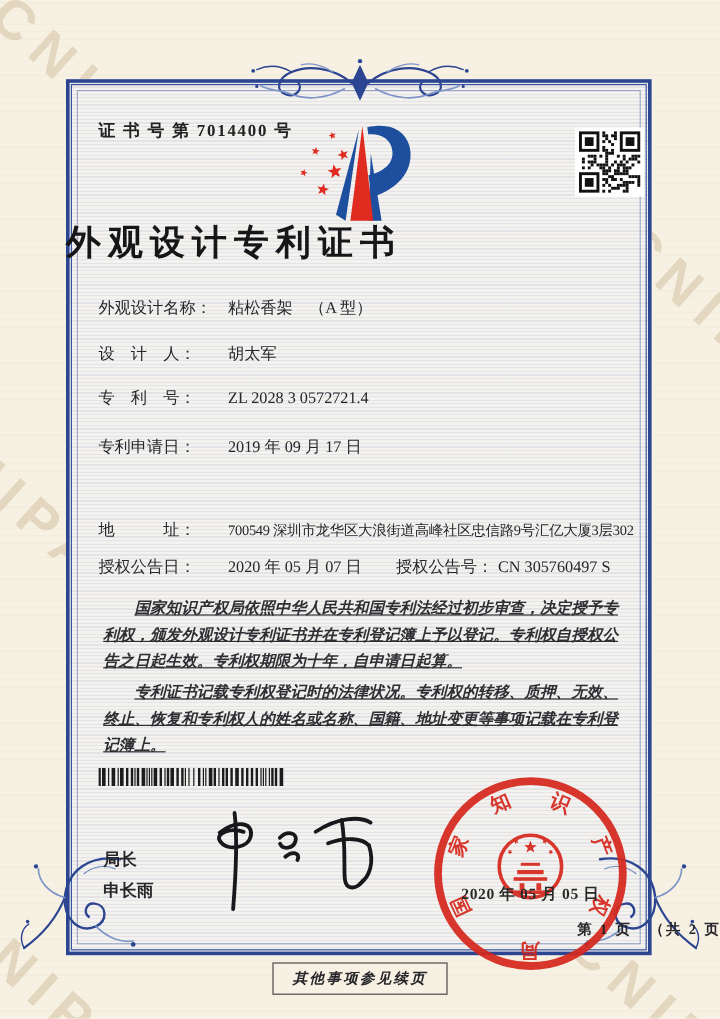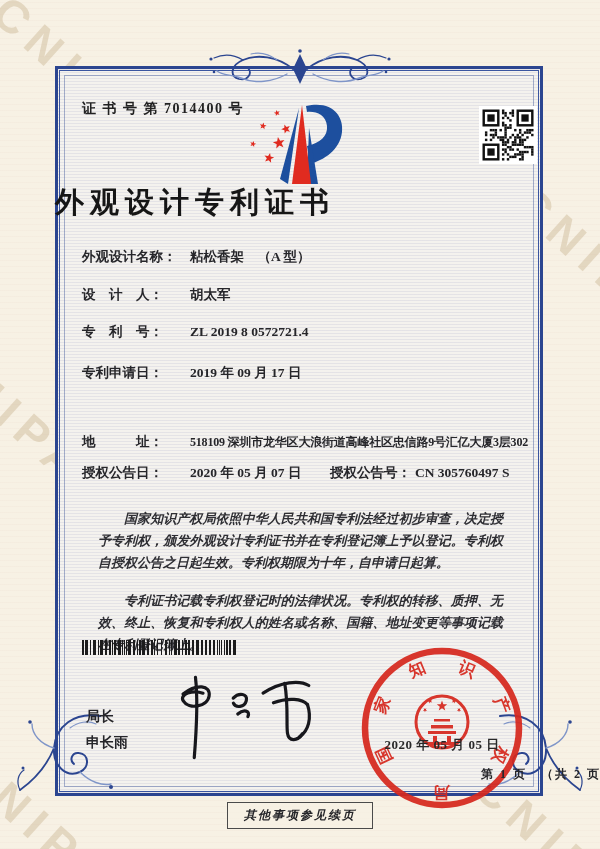--- a/index.html
+++ b/index.html
@@ -29,32 +29,32 @@
   .cert-no{
     position:absolute; left:82px; top:100px; font-size:14px; font-weight:600;
     letter-spacing:1.5px; color:#222;
   }
   .logo{position:absolute; left:240px; top:98px;}
   .qr{position:absolute; left:479px; top:106px;}
   .title{
     position:absolute; left:55px; top:183px; width:488px; text-align:left;
     font-size:29px; font-weight:bold; letter-spacing:6px; color:#161616;
   }
-  .row{position:absolute; left:82px; width:440px; font-size:13.5px; font-weight:700;
+  .row{position:absolute; left:82px; width:440px; font-size:13.5px; font-weight:400;
     color:#26262a; white-space:nowrap;}
   .row .label{display:inline-block; min-width:104px; white-space:pre;}
   .row .value{margin-left:4px; white-space:pre;}
   .row.small .value{font-size:12px; letter-spacing:-0.2px;}
   .grant2{left:330px;}
   .paras{
     position:absolute; left:82px; top:492px; width:437px;
     font-size:13px; line-height:22px; color:#2e2e33; text-align:justify;
     font-style:italic;
   }
-  .paras p{margin:16px; text-indent:2em; font-weight:600;}
+  .paras p{margin:4px; text-indent:2em; font-weight:600;text-decoration:underline;}
   .barcode{position:absolute; left:82px; top:640px;}
   .director{
     position:absolute; left:86px; top:703px;
     font-family:"Liberation Sans","DejaVu Sans",sans-serif;
     font-size:14px; font-weight:600; color:#26262a; line-height:26px;
   }
   .signature{position:absolute; left:148px; top:668px; transform:rotate(-2deg);}
   .seal{position:absolute; left:357px; top:646px; opacity:.93;}
   .seal text.ring{font-size:16.5px; font-weight:bold; fill:#d6281e;
     font-family:"Liberation Serif","DejaVu Serif",serif;}
@@ -276,27 +276,27 @@
 
   <div class="title">外观设计专利证书</div>
 
   <div class="row" style="top:248px">
     <span class="label">外观设计名称：</span><span class="value">粘松香架　（A 型）</span>
   </div>
   <div class="row" style="top:286px">
     <span class="label">设　计　人：</span><span class="value">胡太军</span>
   </div>
   <div class="row" style="top:323px">
-    <span class="label">专　利　号：</span><span class="value">ZL 2019 8 0572721.4</span>
+    <span class="label">专　利　号：</span><span class="value">ZL 2028 3 0572721.4</span>
   </div>
   <div class="row" style="top:364px">
     <span class="label">专利申请日：</span><span class="value">2019 年 09 月 17 日</span>
   </div>
   <div class="row small" style="top:433px">
-    <span class="label">地　　　址：</span><span class="value">518109 深圳市龙华区大浪街道高峰社区忠信路9号汇亿大厦3层302</span>
+    <span class="label">地　　　址：</span><span class="value">700549 深圳市龙华区大浪街道高峰社区忠信路9号汇亿大厦3层302</span>
   </div>
   <div class="row" style="top:464px">
     <span class="label">授权公告日：</span><span class="value">2020 年 05 月 07 日</span>
   </div>
   <div class="row grant2" style="top:464px;width:220px">
     <span class="label" style="min-width:0">授权公告号：</span><span class="value">CN 305760497 S</span>
   </div>
 
   <div class="paras">
     <p>国家知识产权局依照中华人民共和国专利法经过初步审查，决定授予专利权，颁发外观设计专利证书并在专利登记簿上予以登记。专利权自授权公告之日起生效。专利权期限为十年，自申请日起算。</p>

